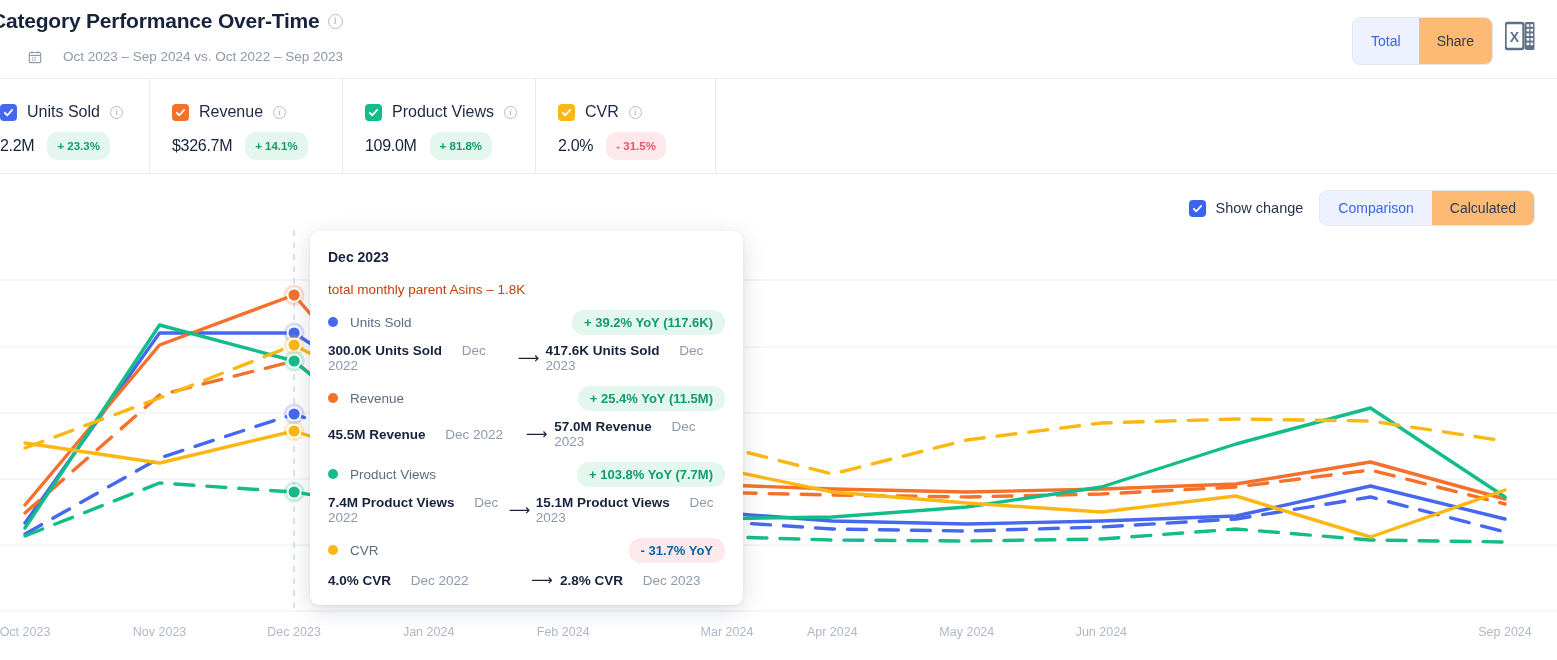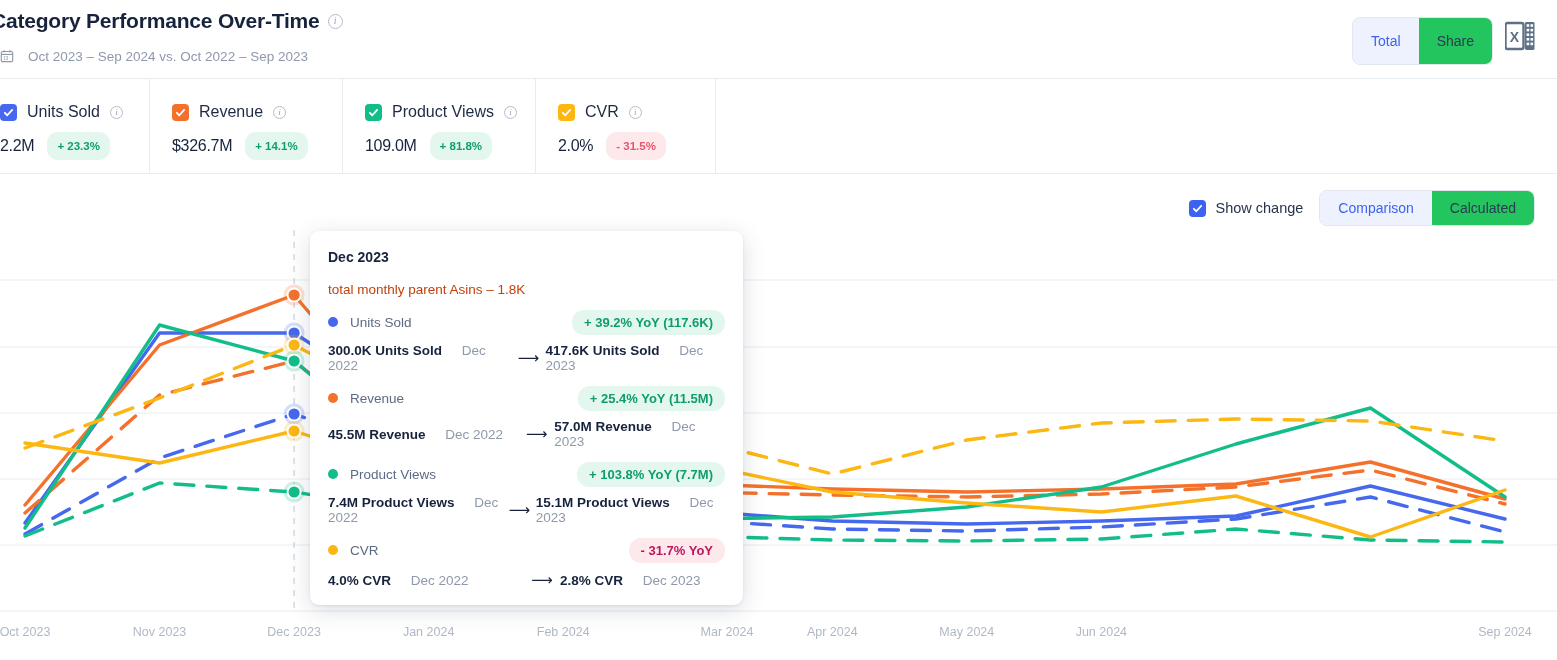--- a/index.html
+++ b/index.html
@@ -17,32 +17,32 @@
   .title-row { position: absolute; left: -9px; top: 9px; display: flex; align-items: center; gap: 8px; }
   .title { font-size: 21px; font-weight: 700; letter-spacing: -.2px; color: #17233d; white-space: nowrap; }
   .info-circle {
     width: 15px; height: 15px; border-radius: 50%;
     border: 1.4px solid #b4bccb; color: #9aa4b5;
     font-size: 10px; font-style: italic; font-family: "Liberation Serif", serif;
     display: flex; align-items: center; justify-content: center; line-height: 1;
   }
   .info-circle.sm { width: 13px; height: 13px; font-size: 9px; border-width: 1.2px; }
 
-  .subtitle-row { position: absolute; left: 0px; top: 49px; display: flex; gap: 14px; }
+  .subtitle-row { position: absolute; left: 0px; top: 49px; display: flex; align-items: center; gap: 21px; padding-left: 28px; }
   .cal-icon { width: 14px; height: 14px; color: #8e99ab; }
   .subtitle { font-size: 13.5px; color: #8e99ab; white-space: nowrap; }
 
   
   .seg {
     position: absolute; display: flex; border: 1px solid #e2e6ed;
     border-radius: 8px; overflow: hidden; background: #fff;
   }
   .seg-btn {
     font-size: 14px; padding: 0 18px; height: 34px; line-height: 34px;
-    background: #22c55e; color: #2c3a55; cursor: pointer; white-space: nowrap;
+    background: #fdba74; color: #2c3a55; cursor: pointer; white-space: nowrap;
     border: none; font-family: inherit;
   }
   .seg-btn.active { background: #eef2fe; color: #3b63f0; }
   .seg-top { right: 64px; top: 17px; }
   .seg-top .seg-btn { height: 46px; line-height: 34px; }
 
   .xls-icon { position: absolute; right: 22px; top: 20px; cursor: pointer; }
 
   .hdr-divider { position: absolute; left: 0; top: 78px; width: 1557px; height: 1px; background: #e8ebf0; }
 
@@ -90,21 +90,21 @@
   }
   .tt-title { font-size: 14px; font-weight: 700; color: #17233d; }
   .tt-sub { font-size: 13.5px; color: #c2410c; margin-top: 17px; }
   .tt-group { margin-top: 14px; }
   .tt-row1 { display: flex; align-items: center; justify-content: space-between; height: 22px; }
   .tt-name { display: flex; align-items: center; gap: 12px; }
   .dot { width: 10px; height: 10px; border-radius: 50%; flex: none; }
   .tt-name span { font-size: 13.5px; color: #5d6b82; }
   .tt-badge { font-size: 13px; font-weight: 700; border-radius: 12px; padding: 5px 12px; white-space: nowrap; }
   .tt-badge.pos { background: #e3f7ef; color: #0f9d6e; }
-  .tt-badge.neg { background: #fde9ec; color: #be185d; }
+  .tt-badge.neg { background: #fde9ec; color: #0369a1; }
   .tt-row2 { display: flex; align-items: center; margin-top: 10px; font-size: 13.5px; }
   .tt-left { width: 196px; }
   .tt-arrow { width: 36px; text-align: center; color: #17233d; font-size: 15px; }
   .tt-strong { font-weight: 700; color: #17233d; }
   .tt-dim { color: #8e99ab; margin-left: 16px; }
 </style>
 </head>
 <body>
 
 <div id="root">

